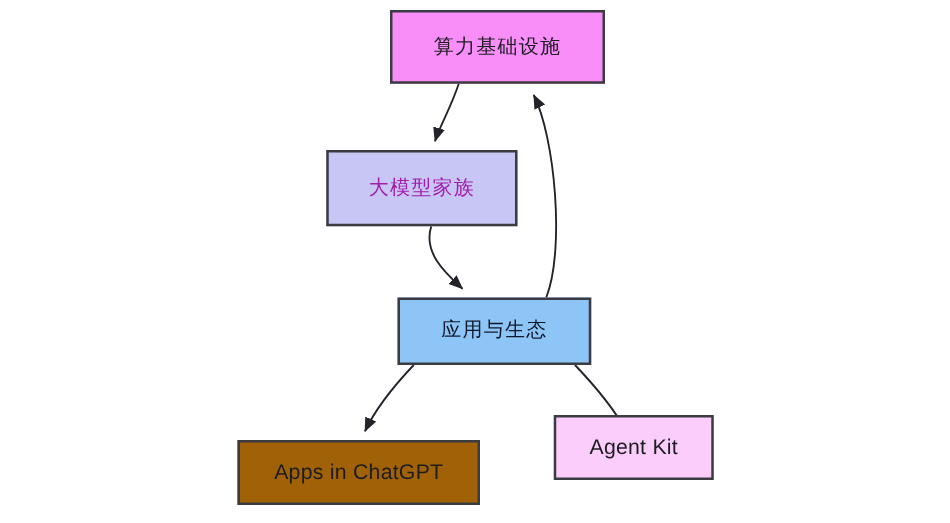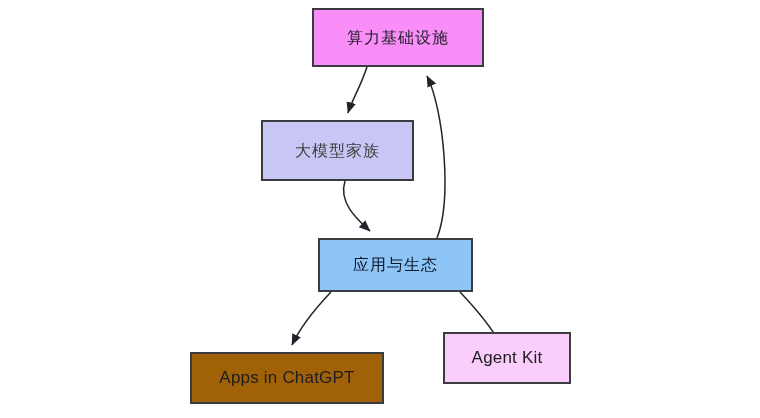--- a/index.html
+++ b/index.html
@@ -75,21 +75,21 @@
     <path d="M 331,292 C 312,312 299,330 292,345" fill="none" stroke="#23232b" stroke-width="1.5" marker-end="url(#arrowhead)"></path>
 
     <path d="M 460,292 C 479,312 493,330 501,345" fill="none" stroke="#23232b" stroke-width="1.5" marker-end="url(#arrowhead)"></path>
   </svg>
 
   <div class="node node-cn" id="node-compute" style="background: rgb(249, 142, 249); border-color: rgb(59, 59, 66);">
     <span class="label" style="color: rgb(28, 28, 34);">算力基础设施</span>
   </div>
 
   <div class="node node-cn" id="node-models" style="background: rgb(199, 198, 245); border-color: rgb(59, 59, 66);">
-    <span class="label" style="color: #404040;">大模型家族</span>
+    <span class="label" style="color: #a21caf;">大模型家族</span>
   </div>
 
   <div class="node node-cn" id="node-apps-eco" style="background: rgb(142, 197, 247); border-color: rgb(59, 59, 66);">
     <span class="label" style="color: #0f172a;">应用与生态</span>
   </div>
 
   <div class="node node-en" id="node-apps-chatgpt" style="background: #a16207; border-color: rgb(59, 59, 66);">
     <span class="label" style="color: rgb(28, 28, 34);">Apps in ChatGPT</span>
   </div>
 

